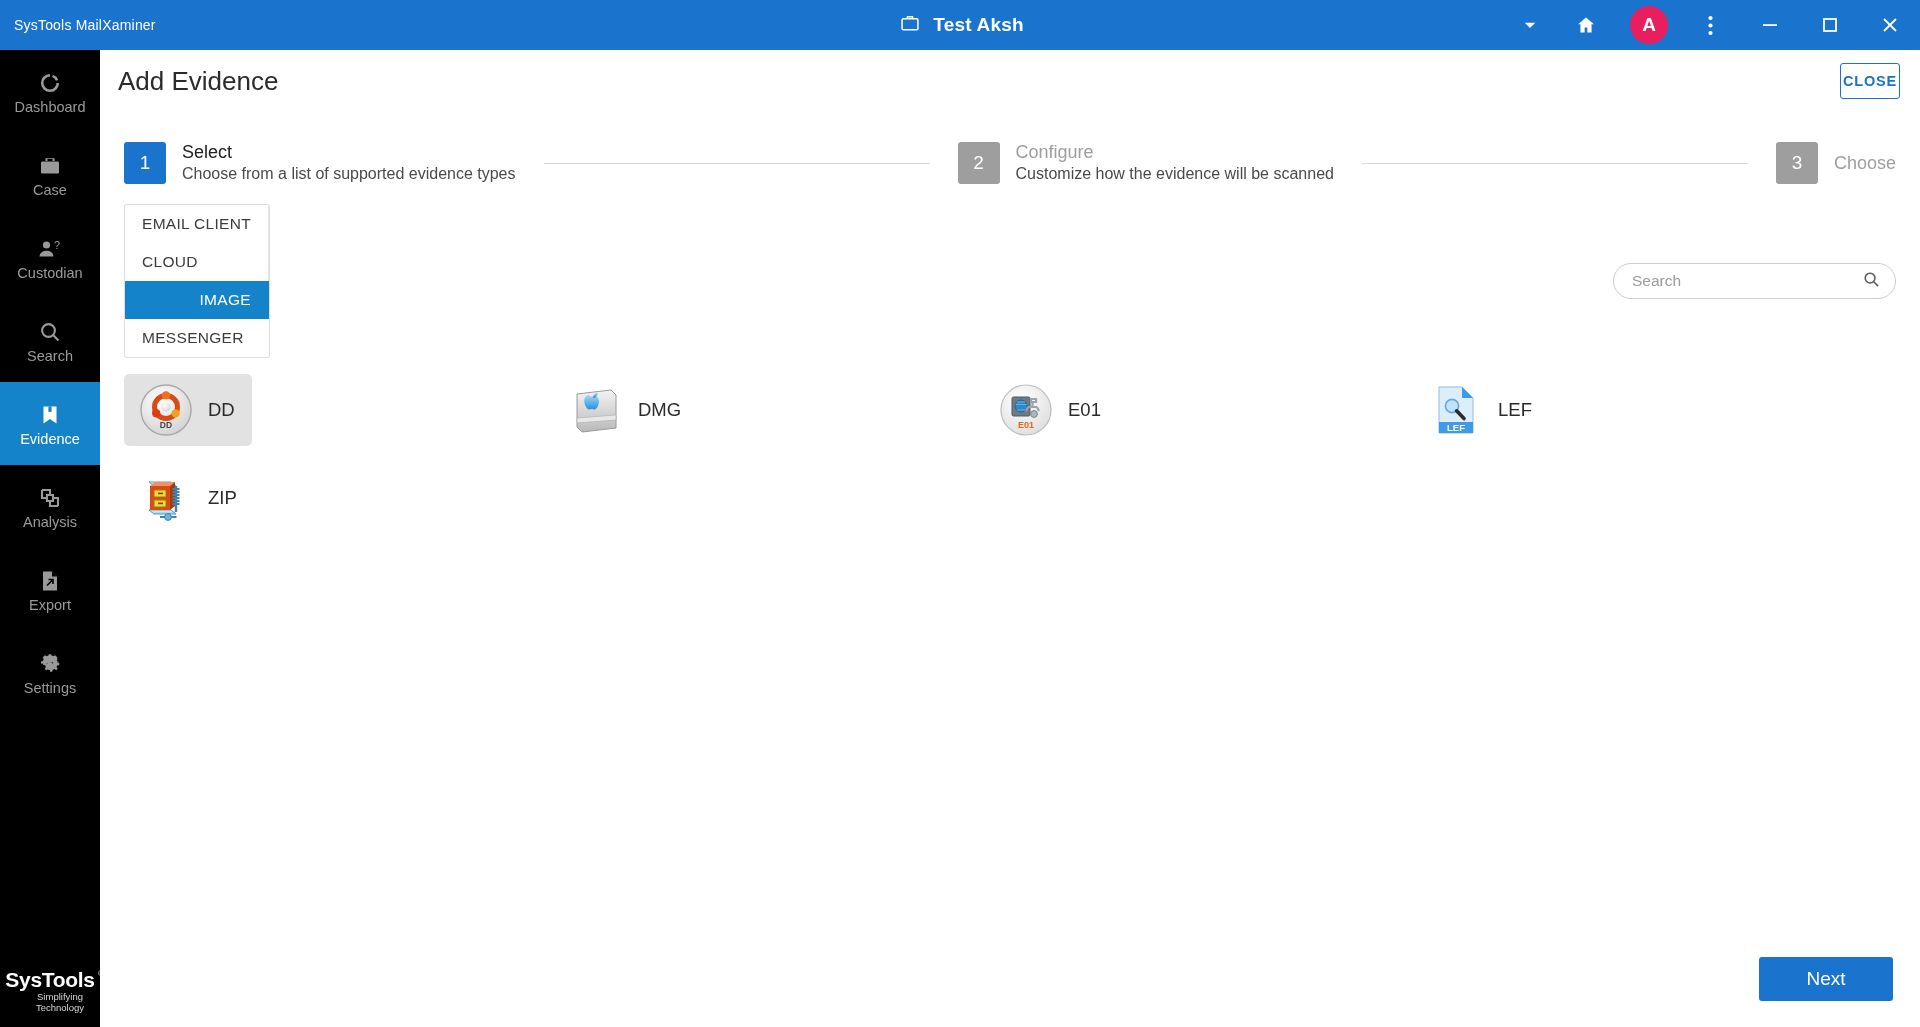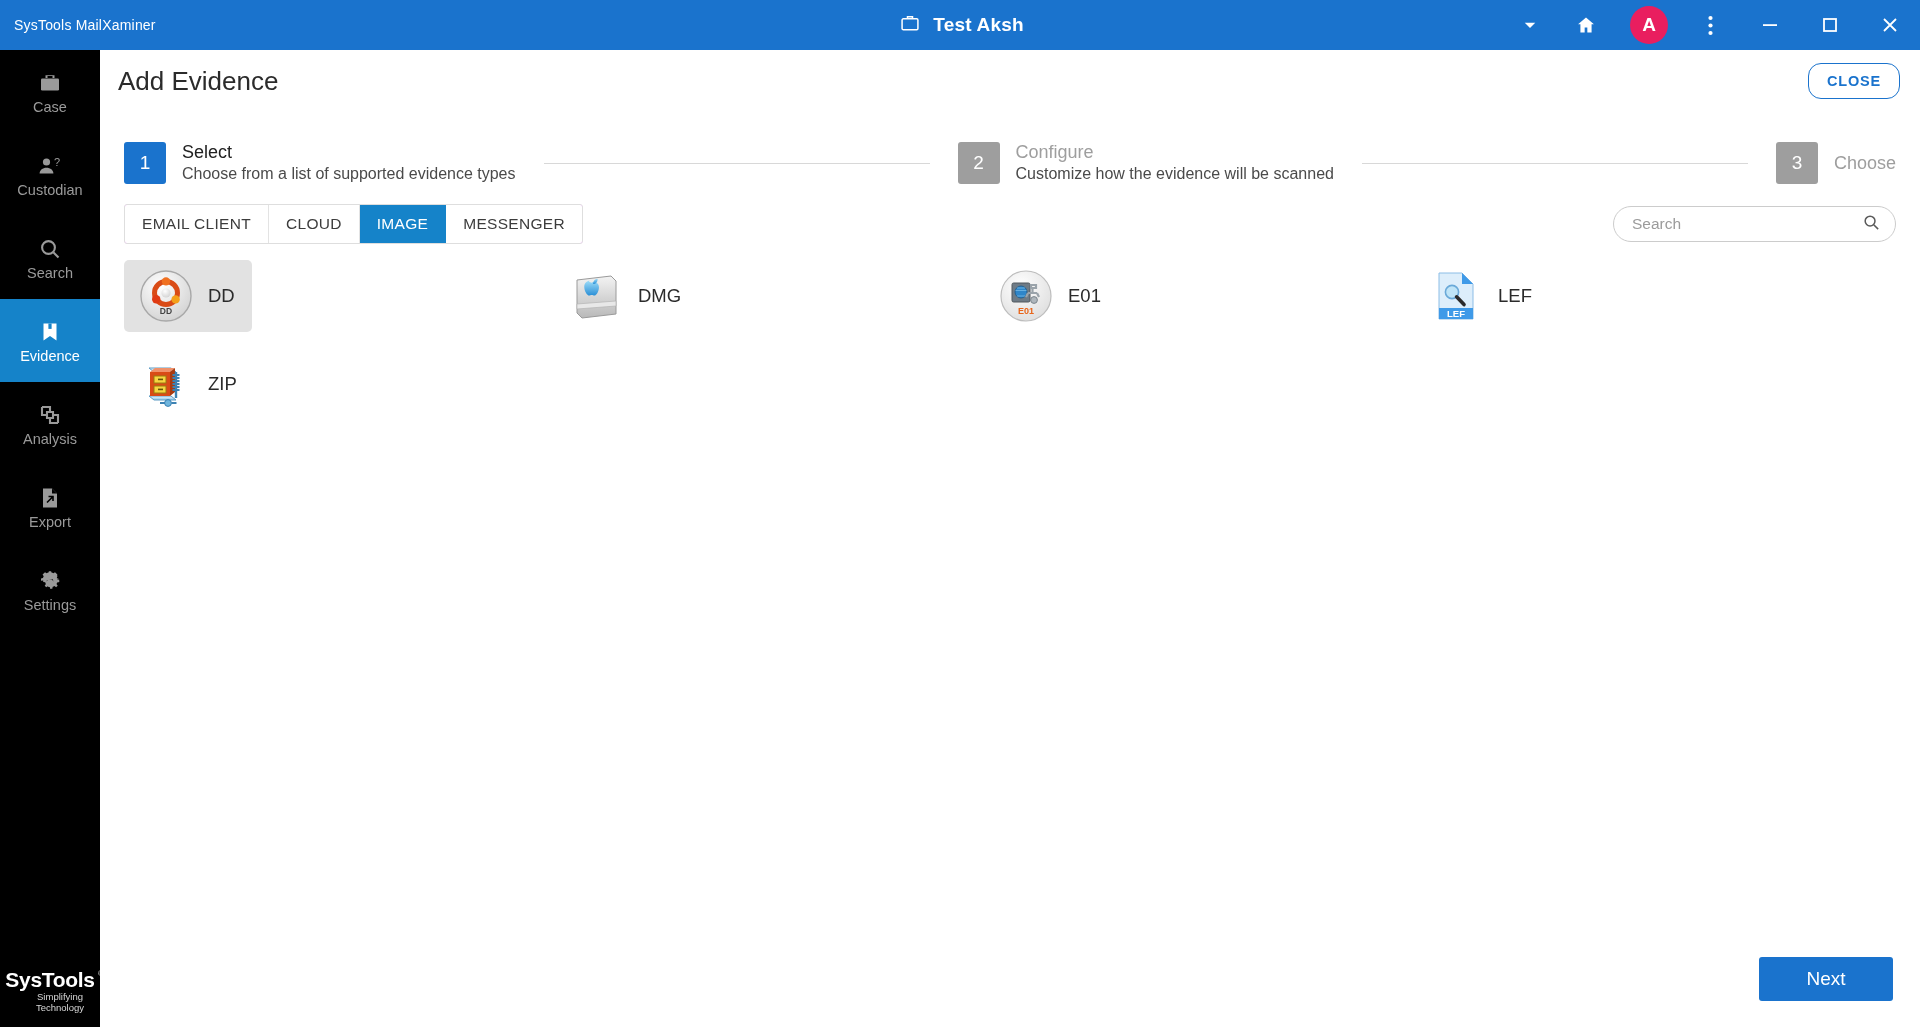--- a/index.html
+++ b/index.html
@@ -83,24 +83,24 @@
     background: #ffffff;
   }
   .page-head {
     height: 62px;
     display: flex; align-items: center;
     padding: 0 20px 0 18px;
   }
   .page-title { font-size: 26px; color: #2b2b2b; font-weight: 400; }
   .close-btn {
     margin-left: auto;
-    border: 1px solid #1a73cd; border-radius: 13px;
+    border: 1px solid #1a73cd; border-radius: 3px;
     background: #fff; color: #1a73cd;
     font-size: 14.5px; font-weight: 700; letter-spacing: .8px;
-    padding: 9px 18px; cursor: pointer;
+    padding: 9px 2px; cursor: pointer;
     font-family: "Liberation Sans", sans-serif;
   }
 
   
   .stepper {
     display: flex; align-items: center;
     padding: 16px 24px 0 24px;
     height: 86px;
   }
   .step { display: flex; align-items: center; gap: 16px; }
@@ -117,31 +117,31 @@
   .step-line { flex: 1; height: 1px; background: #d8d8d8; margin: 0 28px; }
 
   
   .toolbar {
     display: flex; align-items: center;
     padding: 6px 24px 0 24px;
   }
   .tabs {
     display: flex;
     border: 1px solid #dedede; border-radius: 3px;
-    overflow: hidden; background: #f0abfc;
+    overflow: hidden; background: #f0abfc; flex-direction: column;
   }
   .tab {
     padding: 10px 17px;
     font-size: 15.5px; color: #3c3c3c;
     letter-spacing: .3px; cursor: pointer;
     border-right: 1px solid #e3e3e3;
     background: #fff; white-space: nowrap;
   }
   .tab:last-child { border-right: none; }
-  .tab.active { background: #1583c9; color: #fff; border-right-color: #1583c9; }
+  .tab.active { background: #1583c9; color: #fff; border-right-color: #1583c9; text-align: right; }
   .search-wrap {
     margin-left: auto;
     width: 283px; height: 36px;
     border: 1px solid #ccc; border-radius: 18px;
     display: flex; align-items: center;
     padding: 0 14px 0 18px; background: #fff;
   }
   .search-input {
     flex: 1; border: none; outline: none;
     font-size: 15.5px; color: #3c3c3c;
@@ -226,20 +226,29 @@
     <div class="tb-btn">
       <svg width="18" height="18" viewBox="0 0 18 18" stroke="#ffffff" stroke-width="1.8">
           <path d="M3 3l12 12M15 3L3 15"></path>
         </svg>
     </div>
   </div>
 </div>
 
 <div class="sidebar">
 
+  <div class="nav-item">
+    <span class="nav-icon">
+      <svg width="24" height="24" viewBox="0 0 24 24" fill="none" stroke="#9a9a9a" stroke-width="2.6">
+        <path d="M12 4.2a7.8 7.8 0 1 0 7.8 7.8"></path>
+          <path d="M14.6 4.9a7.8 7.8 0 0 1 4.5 4.5"></path>
+      </svg>
+    </span>
+    <span class="nav-label">Dashboard</span>
+  </div>
 
   <div class="nav-item">
     <span class="nav-icon">
       <svg width="24" height="24" viewBox="0 0 24 24" fill="#9a9a9a">
         <rect x="3" y="7.5" width="18" height="12" rx="1.3"></rect>
           <path d="M9.5 7V5h5v2h2V4.2h-9V7z"></path>
       </svg>
     </span>
     <span class="nav-label">Case</span>
   </div>

